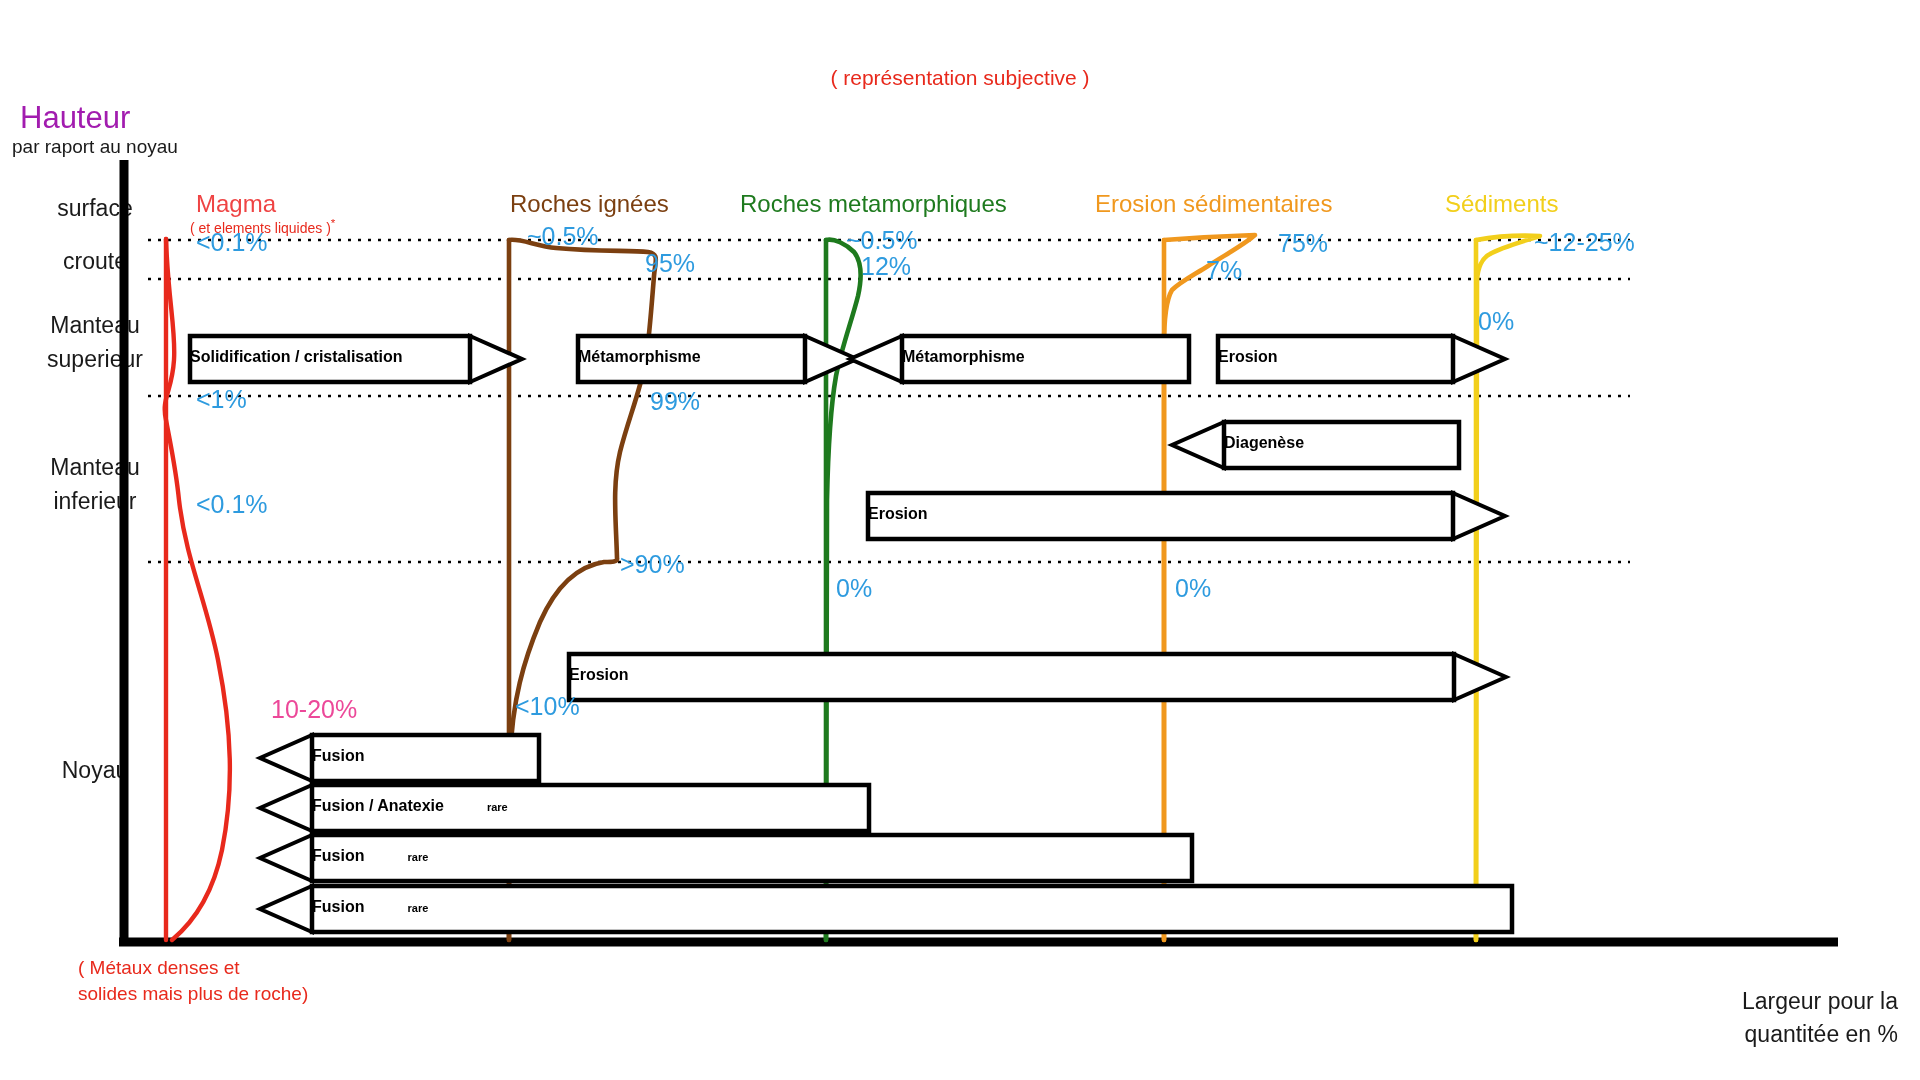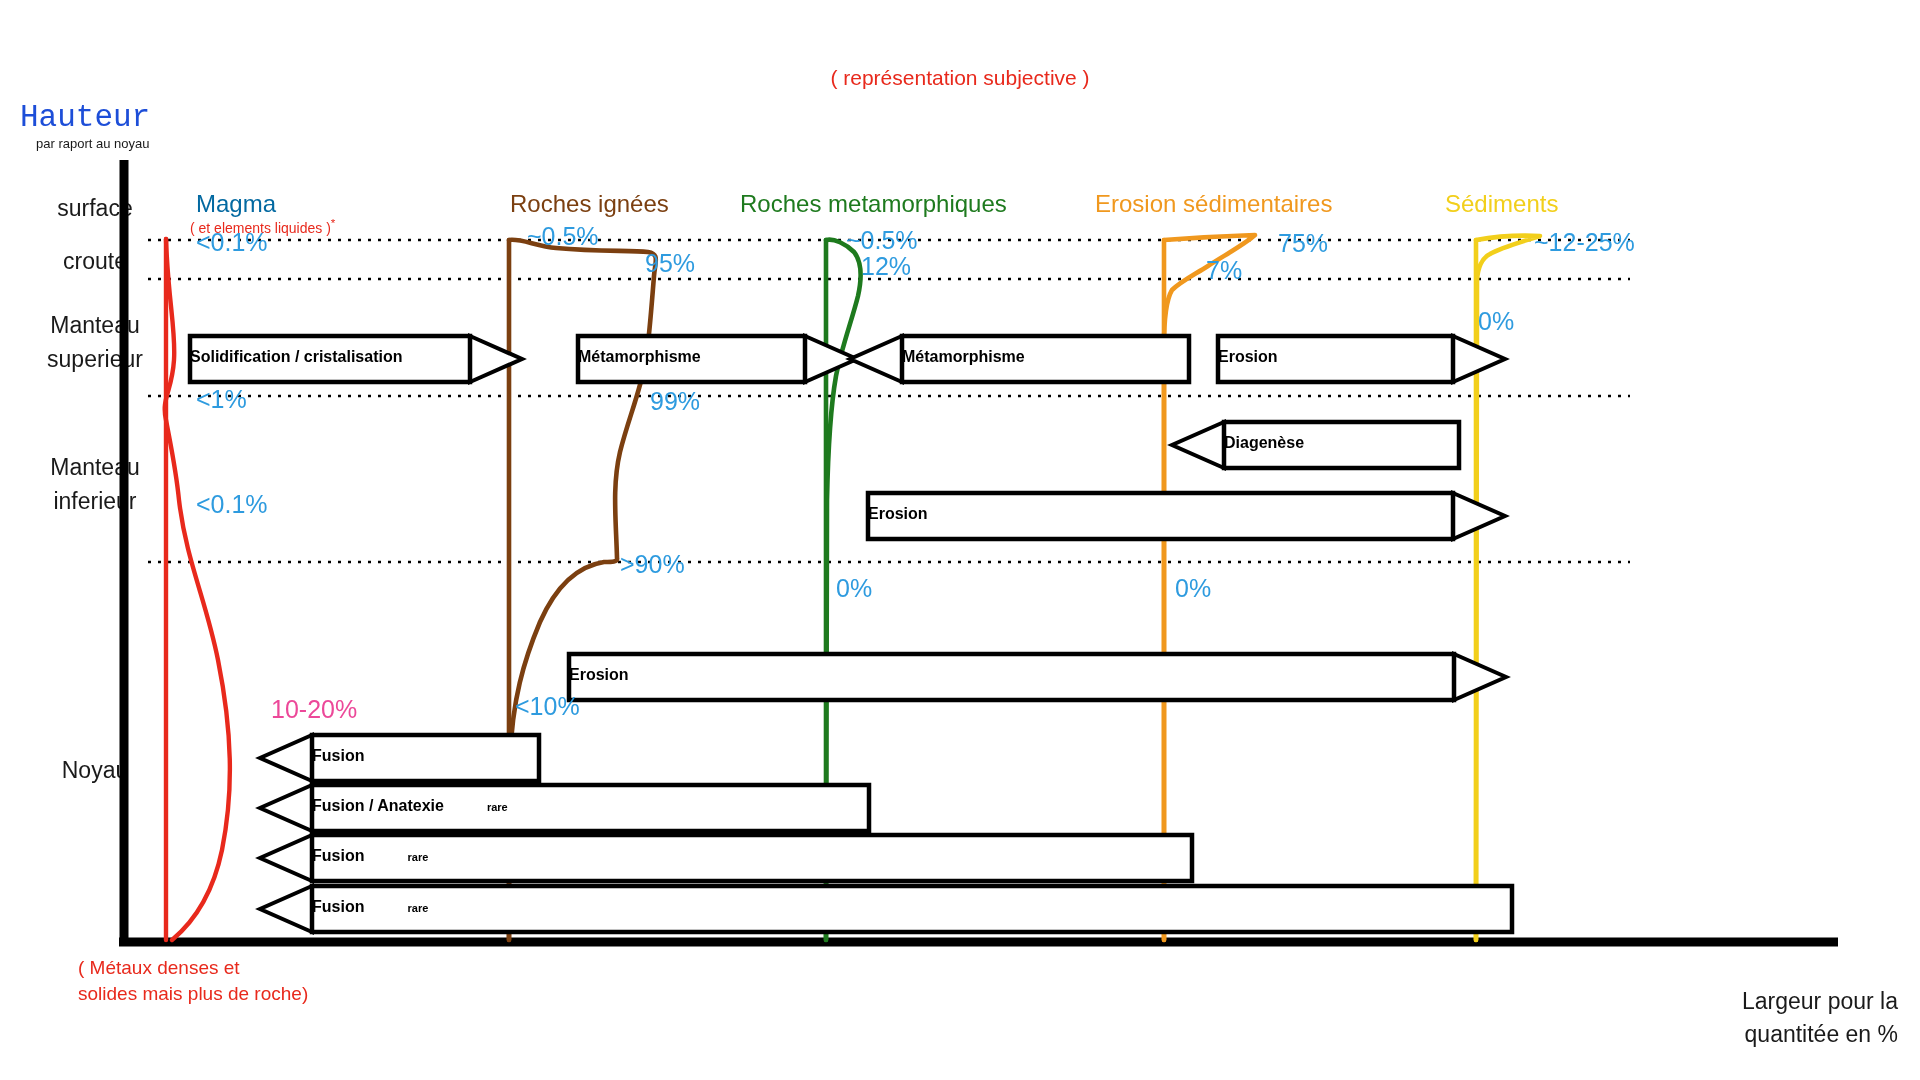--- a/index.html
+++ b/index.html
@@ -12,22 +12,22 @@
 
   .title{
     position:absolute;left:0;top:28px;width:1920px;text-align:center;
     color:#e8291c;font-size:29px;letter-spacing:.2px;
   }
   .subtitle{
     position:absolute;left:0;top:66px;width:1920px;text-align:center;
     color:#e8291c;font-size:21px;box-sizing:border-box;
   }
 
-  .axis-title{position:absolute;left:20px;top:100px;font-size:31px;color:#1d4ed8;font-family:Liberation Mono, monospace;}
-  .axis-sub{position:absolute;left:36px;top:136px;font-size:13px;color:#1a1a1a;}
+  .axis-title{position:absolute;left:20px;top:100px;font-size:31px;color:#a21caf;}
+  .axis-sub{position:absolute;left:12px;top:136px;font-size:19px;color:#1a1a1a;}
 
   .ylabel{position:absolute;font-size:23px;color:#1a1a1a;text-align:center;width:170px;left:10px;}
 
   .colhead{position:absolute;font-size:24px;white-space:nowrap;}
 
   .pct{position:absolute;color:#2e9bdf;font-size:25px;white-space:nowrap;}
 
   .note-red{
     position:absolute;left:78px;top:955px;color:#e8291c;font-size:19px;line-height:26px;
   }
@@ -165,21 +165,21 @@
           <polygon points="312,835 260,858 312,881" fill="#fff" stroke="#000" stroke-width="4" stroke-linejoin="miter"></polygon>
           <rect x="312" y="835" width="880" height="46" fill="#fff" stroke="#000" stroke-width="4.5"></rect>
         </g>
         <g>
           <polygon points="312,886 260,909 312,932" fill="#fff" stroke="#000" stroke-width="4" stroke-linejoin="miter"></polygon>
           <rect x="312" y="886" width="1200" height="46" fill="#fff" stroke="#000" stroke-width="4.5"></rect>
         </g>
       </g>
   </svg>
 
-  <div class="colhead" style="left:196px;top:190px;color:#0369a1">Magma</div>
+  <div class="colhead" style="left:196px;top:190px;color:#ef4444">Magma</div>
   <div style="position:absolute;left:190px;top:216px;color:#e8291c;font-size:14px;white-space:nowrap">
     <span>( et elements liquides )</span><sup>*</sup>
   </div>
   <div class="colhead" style="left:510px;top:190px;color:#7b3f10">Roches ignées</div>
   <div class="colhead" style="left:740px;top:190px;color:#1e7a1e">Roches metamorphiques</div>
   <div class="colhead" style="left:1095px;top:190px;color:#f0981e">Erosion sédimentaires</div>
   <div class="colhead" style="left:1445px;top:190px;color:#f2cf1b">Sédiments</div>
 
   <div id="pct-layer">
       <div class="pct" style="left: 196px; top: 228px; color: rgb(46, 155, 223);">&lt;0.1%</div>

